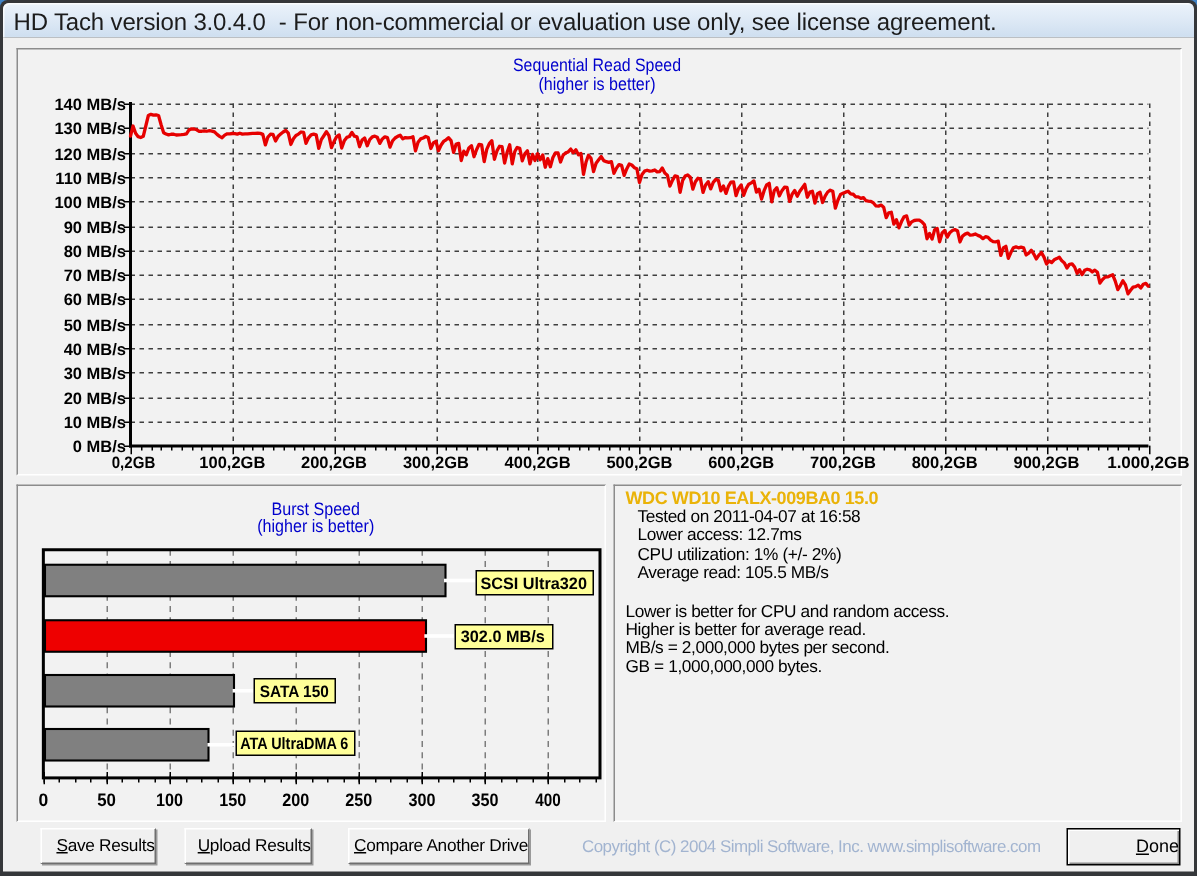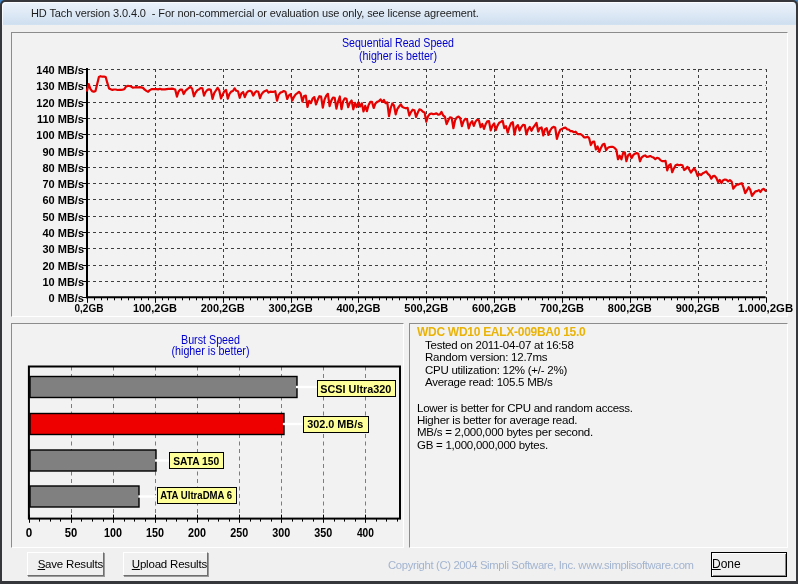--- a/index.html
+++ b/index.html
@@ -3,21 +3,21 @@
 <style>
 * { margin:0; padding:0; box-sizing:border-box; }
 html,body { width:798px; height:584px; overflow:hidden; background:#4285c8;
   font-family:"Liberation Sans", sans-serif; }
 #win { position:absolute; left:0; top:0; width:798px; height:584px;
   background:#35373a; border-radius:5px 5px 0 0; }
 #tbar { position:absolute; left:2px; top:2px; width:794px; height:23px;
   border-radius:4px 4px 0 0;
   background:linear-gradient(#ebf3fb, #dfeaf6 45%, #cfdff0 96%, #d6e4f2);
   box-shadow: inset 1px 1px 0 rgba(255,255,255,.75); }
-#tbar div { position:absolute; left:7px; top:4.5px; font-size:11px; color:#1c1c1c; letter-spacing:-0.1px;margin-left:22px; }
+#tbar div { position:absolute; left:7px; top:4.5px; font-size:16px; color:#1c1c1c; letter-spacing:-0.1px; }
 #client { position:absolute; left:2px; top:25px; width:794px; height:556px; background:#f0f0f0; }
 .panel { position:absolute; background:#f2f2f2;
   border-top:1px solid #8c8c8c; border-left:1px solid #8c8c8c;
   border-bottom:1px solid #fff; border-right:1px solid #fff; }
 #p1 { left:11px; top:32px; width:777px; height:285px; }
 #p2 { left:11px; top:323px; width:393px; height:225px; }
 #p3 { left:409px; top:323px; width:379px; height:225px; }
 svg { position:absolute; overflow:visible; }
 .gd { stroke:#3f3f3f; stroke-width:1; stroke-dasharray:3,3; }
 .gd2 { stroke:#7d7d7d; stroke-width:1; stroke-dasharray:4,3.5; }
@@ -29,21 +29,21 @@
 .bt { font:12px "Liberation Sans",sans-serif; fill:#0000cc; }
 .iline { position:absolute; font-size:11.5px; letter-spacing:-0.25px; color:#000; white-space:pre; }
 .btn { position:absolute; height:24px; background:#f0f0f0;
   border-top:1px solid #fff; border-left:1px solid #fff;
   border-right:1px solid #6e6e6e; border-bottom:1px solid #6e6e6e;
   box-shadow: 1px 1px 0 #9a9a9a;
   font-size:11.5px; letter-spacing:-0.2px; color:#000; text-align:right; line-height:22px; }
 #done { position:absolute; left:711px; top:552px; width:76px; height:25px;
   background:#f0f0f0; border:1.6px solid #000;
   box-shadow: inset 1px 1px 0 #fff, inset -1px -1px 0 #8a8a8a;
-  font-size:12px; text-align:left; line-height:22px; }
+  font-size:12px; text-align:right; line-height:22px; }
 #copy { position:absolute; left:388px; top:559px; font-size:11.3px; letter-spacing:-0.35px; color:#a2b4d0; }
 </style></head>
 <body>
 <div id="win">
   <div id="tbar">
       <div>HD Tach version 3.0.4.0&nbsp;&nbsp;-&nbsp;For non-commercial or evaluation use only, see license agreement.</div>
     </div>
   <div id="client"></div>
   <div class="panel" id="p1"></div>
   <div class="panel" id="p2"></div>
@@ -301,24 +301,25 @@
 <text x="185.1" y="213" class="al2" text-anchor="middle" textLength="18" lengthAdjust="spacingAndGlyphs">200</text>
 <text x="227.2" y="213" class="al2" text-anchor="middle" textLength="18" lengthAdjust="spacingAndGlyphs">250</text>
 <text x="269.3" y="213" class="al2" text-anchor="middle" textLength="18" lengthAdjust="spacingAndGlyphs">300</text>
 <text x="311.3" y="213" class="al2" text-anchor="middle" textLength="18" lengthAdjust="spacingAndGlyphs">350</text>
 <text x="353.4" y="213" class="al2" text-anchor="middle" textLength="17" lengthAdjust="spacingAndGlyphs">400</text>
 <text x="198.5" y="19.5" class="bt" text-anchor="middle" textLength="59" lengthAdjust="spacingAndGlyphs">Burst Speed</text>
 <text x="198.5" y="30.8" class="bt" text-anchor="middle" textLength="78" lengthAdjust="spacingAndGlyphs">(higher is better)</text>
   </svg>
 <div class="iline" style="left:417px;top:325px"><b style="color:#eab308;font-size:12px;letter-spacing:-0.28px">WDC WD10 EALX-009BA0 15.0</b></div>
 <div class="iline" style="left:425px;top:339.3px">Tested on 2011-04-07 at 16:58</div>
-<div class="iline" style="left:425px;top:351.4px">Random version: 12.7ms</div>
-<div class="iline" style="left:425px;top:363.5px">CPU utilization: 12% (+/- 2%)</div>
+<div class="iline" style="left:425px;top:351.4px">Lower access: 12.7ms</div>
+<div class="iline" style="left:425px;top:363.5px">CPU utilization: 1% (+/- 2%)</div>
 <div class="iline" style="left:425px;top:375.9px">Average read: 105.5 MB/s</div>
 <div class="iline" style="left:417px;top:414.3px">Higher is better for average read.</div>
 <div class="iline" style="left:417px;top:401.9px">Lower is better for CPU and random access.</div>
 <div class="iline" style="left:417px;top:426.4px">MB/s = 2,000,000 bytes per second.</div>
 <div class="iline" style="left:417px;top:438.5px">GB = 1,000,000,000 bytes.</div>
   <div class="btn" style="left:27px;top:552px;width:77px"><span style="text-decoration:underline">S</span>ave Results</div>
   <div class="btn" style="left:123px;top:552px;width:85px"><span style="text-decoration:underline">U</span>pload Results</div>
+  <div class="btn" style="left:232px;top:552px;width:121px"><span style="text-decoration:underline">C</span>ompare Another Drive</div>
   <div id="done"><span style="text-decoration:underline">D</span>one</div>
   <div id="copy">Copyright (C) 2004 Simpli Software, Inc. www.simplisoftware.com</div>
 </div>
 
 </body></html>

